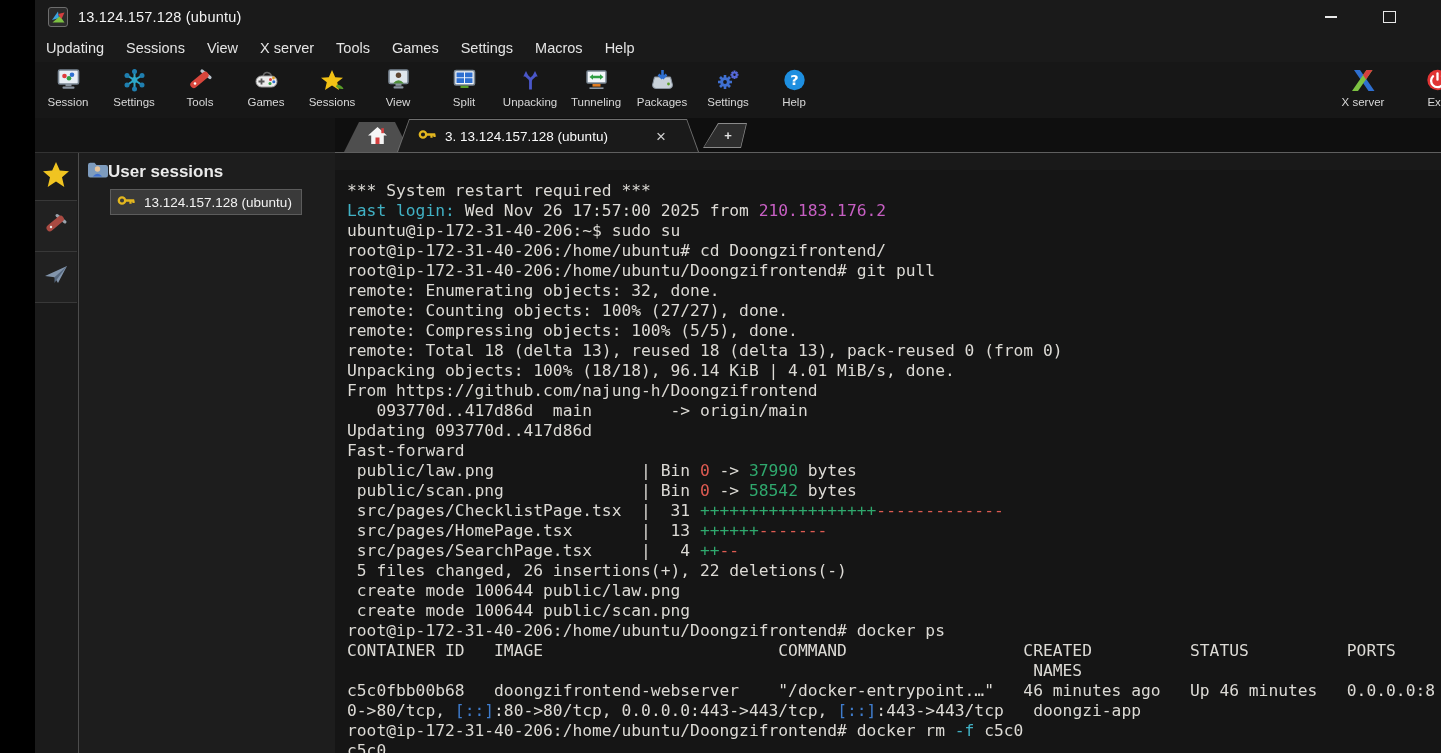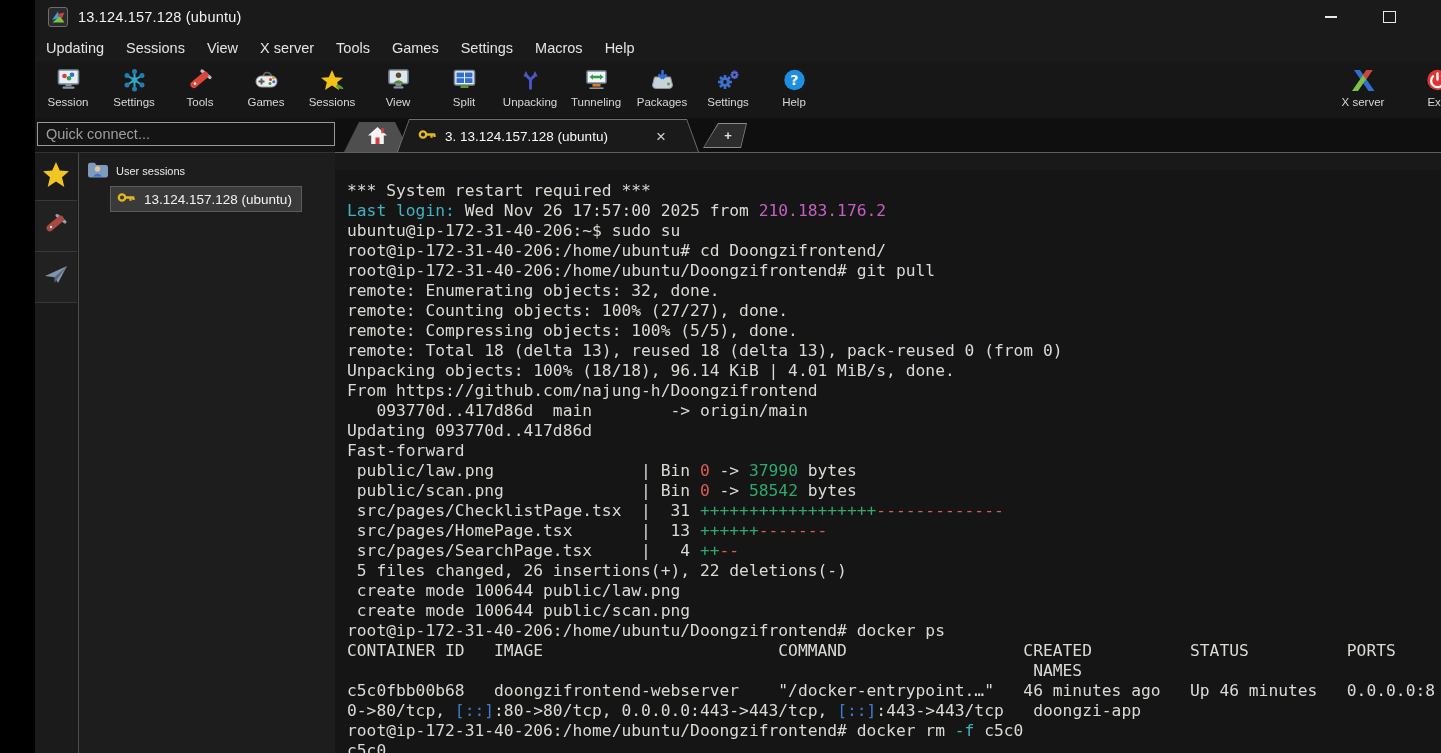--- a/index.html
+++ b/index.html
@@ -43,21 +43,21 @@
   .tab-new-inner span{color:#e2e2e2;font-size:13px;font-weight:bold;margin-left:6px;}
   .paperclip{position:absolute;right:12px;top:4px;cursor:pointer;}
 
   
   .side-strip{position:absolute;left:0;top:153px;width:43px;bottom:0;background:#1b1b1b;border-right:1px solid #4c4c4c;}
   .strip-star{position:absolute;top:7px;left:6px;cursor:pointer;}
   .strip-btn{position:absolute;left:0px;width:42px;height:50px;background:#212121;border-top:1px solid #383838;border-bottom:1px solid #383838;display:flex;align-items:center;justify-content:center;cursor:pointer;}
   .strip-btn.b1{top:47px;}
   .strip-btn.b2{top:98px;}
   .tree{position:absolute;left:44px;top:153px;width:256px;bottom:0;background:#1d1d1d;}
-  .tree-root{display:flex;align-items:center;gap:8px;color:#eaeaea;font-size:11px;padding:8px 0 4px 8px;cursor:default;}
+  .tree-root{display:flex;align-items:center;color:#eaeaea;font-size:17px;padding:8px 0 4px 8px;cursor:default;font-weight:bold;}
   .tree-item{display:flex;align-items:center;gap:8px;color:#f2f2f2;font-size:13.5px;margin-left:31px;margin-top:2px;padding:3px 9px 3px 6px;background:#3a3a3a;border:1px solid #5c5c5c;width:fit-content;cursor:pointer;}
 
   
   .terminal{position:absolute;left:300px;top:170px;width:1141px;bottom:0;background:#151515;overflow:hidden;cursor:text;}
   .terminal pre{margin:0;padding:11px 0 0 12px;font-family:"DejaVu Sans Mono",monospace;font-size:16.3px;line-height:20px;color:#dcdad5;}
   .term-line{height:20px;white-space:pre;}
   .underline{}
   .term-scrollbar{position:absolute;right:0;top:0;width:7px;bottom:0;background:#1d1d1d;}
 </style>
 </head>
@@ -277,21 +277,20 @@
               <path d="M13.5 5.5 v6.2" stroke="#fff" stroke-width="2.3" stroke-linecap="round"></path>
               <path d="M9 8.2 a6.4 6.4 0 1 0 9 0" stroke="#fff" stroke-width="2.3" fill="none" stroke-linecap="round"></path>
             </svg>
           </span>
           <span class="tool-label">Exit</span>
         </div>
       </div>
   </div>
 
   <div class="qc-row">
-    <input class="qc-input" placeholder="Quick connect..." style="">
     <div class="tabbar">
       <div class="tab-home">
         <span><svg width="23" height="21" viewBox="0 0 23 21">
               <path d="M11.5 2 L21 10.5 H17.8 V19 H5.2 V10.5 H2 Z" fill="#f5f5f5"></path>
               <rect x="9.5" y="12.5" width="4" height="6.5" fill="#d43f3f"></rect>
               <rect x="15.3" y="3.2" width="2.6" height="5" fill="#d43f3f"></rect>
             </svg></span>
       </div>
       <div class="tab-active">
         <div class="tab-active-inner">

